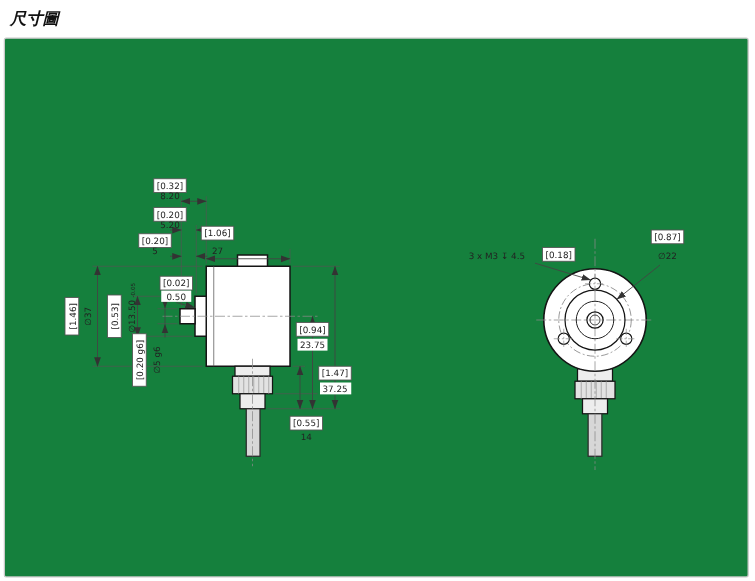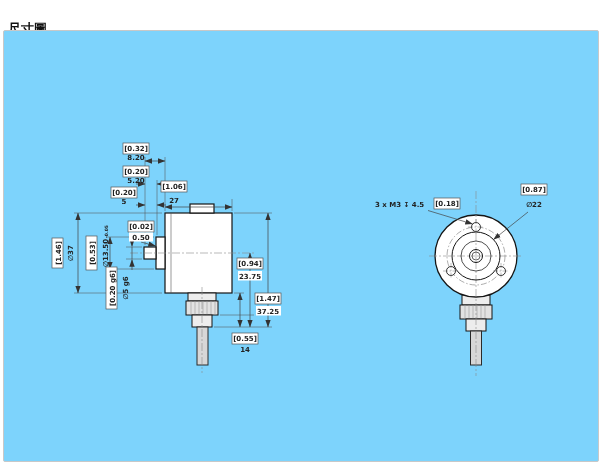--- a/index.html
+++ b/index.html
@@ -1,18 +1,18 @@
 <!DOCTYPE html>
 <html><head>
 <meta charset="utf-8">
 <style>
   html,body{margin:0;padding:0;background:#fff;}
   body{width:604px;height:465px;position:relative;font-family:"Liberation Sans",sans-serif;}
-  .title{position:absolute;left:8px;top:20px;font-size:13px;font-weight:bold;color:#111;}
-  .panel{position:absolute;left:3px;top:30px;width:594px;height:430px;border:1px solid #c8c8c8;border-radius:2px;background:#7dd3fc;overflow:hidden;font-weight:bold;}
+  .title{position:absolute;left:8px;top:6px;font-size:13px;font-weight:bold;color:#111;font-style:italic;}
+  .panel{position:absolute;left:3px;top:30px;width:594px;height:430px;border:1px solid #c8c8c8;border-radius:2px;background:#15803d;overflow:hidden;}
   svg{display:block;}
   svg text{font-family:"DejaVu Sans",sans-serif;font-size:7px;fill:#222;}
   .tm{text-anchor:middle;}
   .ts{text-anchor:start;}
   .tol{font-size:4.5px;}
   .obj{fill:#fff;stroke:#151515;stroke-width:1.2;}
   .obj2{fill:#ededed;stroke:#151515;stroke-width:1;}
   .obj3{fill:#e2e2e2;stroke:#151515;stroke-width:1;}
   .cable{fill:#d7d7d7;stroke:#2a2a2a;stroke-width:1;}
   .cl{stroke:#8a8a8a;stroke-width:0.6;stroke-dasharray:8 2 2 2;fill:none;}

